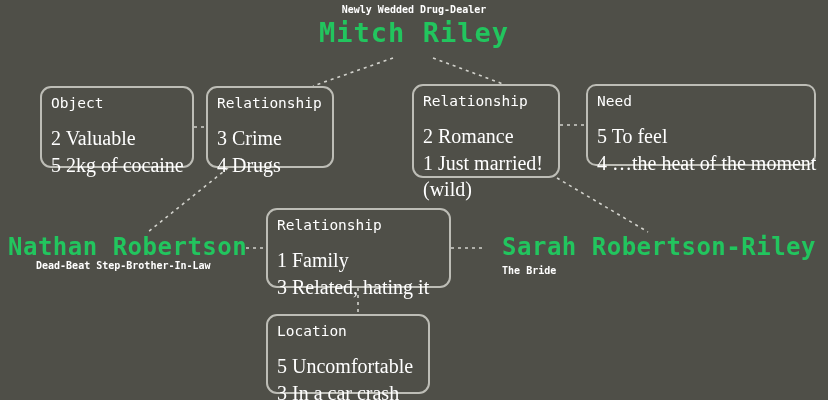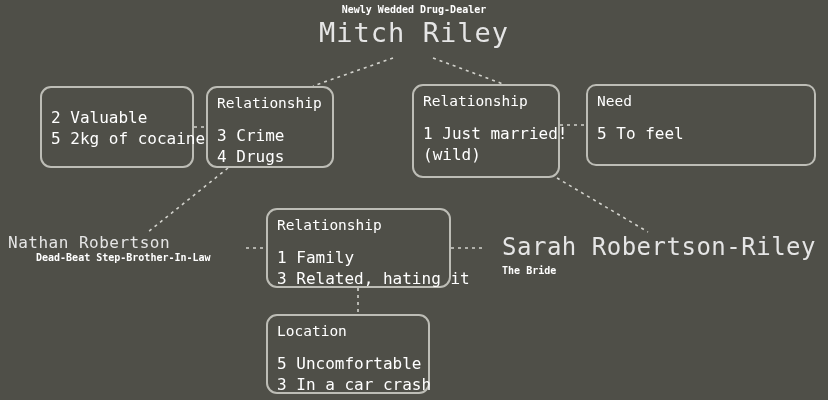--- a/index.html
+++ b/index.html
@@ -36,39 +36,39 @@
     position: absolute;
   }
   .char-sub {
     font-size: 10px;
     font-weight: bold;
     letter-spacing: 0px;
     color: #ffffff;
     white-space: nowrap;
   }
   .char-name {
-    font-weight: normal;
-    color: #e5e5e5;
+    font-weight: bold;
+    color: #22c55e;
     white-space: nowrap;
     line-height: 1.1;
   }
 
   #char-mitch {
     left: 0; top: 4px;
     width: 828px;
     text-align: center;
   }
   #char-mitch .char-name { font-size: 27px; letter-spacing: 1px; }
   #char-mitch .char-sub  { margin-bottom: 3px; }
 
   #char-nathan {
     left: 8px; top: 234px;
     text-align: left;
   }
-  #char-nathan .char-name { font-size: 16px; letter-spacing: 0.5px; }
+  #char-nathan .char-name { font-size: 24px; letter-spacing: 0.5px; }
   #char-nathan .char-sub  { padding-left: 28px; }
 
   #char-sarah {
     right: 12px; top: 234px;
   }
   #char-sarah .char-name { font-size: 24px; letter-spacing: 0.5px; }
   #char-sarah .char-sub  { margin-top: 5px; padding-right: 18px; }
 
   
   .aspect-box {
@@ -80,24 +80,25 @@
     padding: 6px 9px 8px 9px;
   }
   .aspect-title {
     font-size: 14.5px;
     line-height: 1.25;
     color: #ffffff;
     white-space: nowrap;
   }
   .aspect-spacer { height: 13px; }
   .aspect-row {
-    font-size: 16px;
+    font-size: 20px;
     line-height: 1.32;
     color: #ffffff;
     white-space: nowrap;
+    font-family: Liberation Serif, serif;
   }
   .aspect-row .rank { color: #ffffff; }
 
   #box-object       { left: 40px;  top: 86px;  width: 154px; height: 82px; }
   #box-crime        { left: 206px; top: 86px;  width: 128px; height: 82px; }
   #box-romance      { left: 412px; top: 84px;  width: 148px; height: 94px; }
   #box-need         { left: 586px; top: 84px;  width: 230px; height: 82px; border-radius: 10px; }
   #box-family       { left: 266px; top: 208px; width: 185px; height: 80px; }
   #box-location     { left: 266px; top: 314px; width: 164px; height: 80px; }
 </style>
@@ -127,50 +128,53 @@
     <div class="char-name">Nathan Robertson</div>
     <div class="char-sub">Dead-Beat Step-Brother-In-Law</div>
   </div>
 
   <div class="character" id="char-sarah">
     <div class="char-name">Sarah Robertson-Riley</div>
     <div class="char-sub">The Bride</div>
   </div>
 
   <div class="aspect-box" id="box-object">
+    <div class="aspect-title">Object</div>
     <div class="aspect-spacer"></div>
     <div class="aspect-rows">
         <div class="aspect-row"><span class="rank">2 </span><span>Valuable</span></div>
         <div class="aspect-row"><span class="rank">5 </span><span>2kg of cocaine</span></div>
       </div>
   </div>
 
   <div class="aspect-box" id="box-crime">
     <div class="aspect-title">Relationship</div>
     <div class="aspect-spacer"></div>
     <div class="aspect-rows">
         <div class="aspect-row"><span class="rank">3 </span><span>Crime</span></div>
         <div class="aspect-row"><span class="rank">4 </span><span>Drugs</span></div>
       </div>
   </div>
 
   <div class="aspect-box" id="box-romance">
     <div class="aspect-title">Relationship</div>
     <div class="aspect-spacer"></div>
     <div class="aspect-rows">
+        <div class="aspect-row"><span class="rank">2 </span><span>Romance</span></div>
         <div class="aspect-row"><span class="rank">1 </span><span>Just married!</span></div>
         <div class="aspect-row"><span class="rank"></span><span>(wild)</span></div>
       </div>
   </div>
 
   <div class="aspect-box" id="box-need">
     <div class="aspect-title">Need</div>
     <div class="aspect-spacer"></div>
     <div class="aspect-rows">
         <div class="aspect-row"><span class="rank">5 </span><span>To feel</span></div>
+        <div class="aspect-row"><span class="rank">4 </span><span>…the heat of the moment</span></div>
       </div>
   </div>
 
   <div class="aspect-box" id="box-family">
     <div class="aspect-title">Relationship</div>
     <div class="aspect-spacer"></div>
     <div class="aspect-rows">
         <div class="aspect-row"><span class="rank">1 </span><span>Family</span></div>
         <div class="aspect-row"><span class="rank">3 </span><span>Related, hating it</span></div>
       </div>

